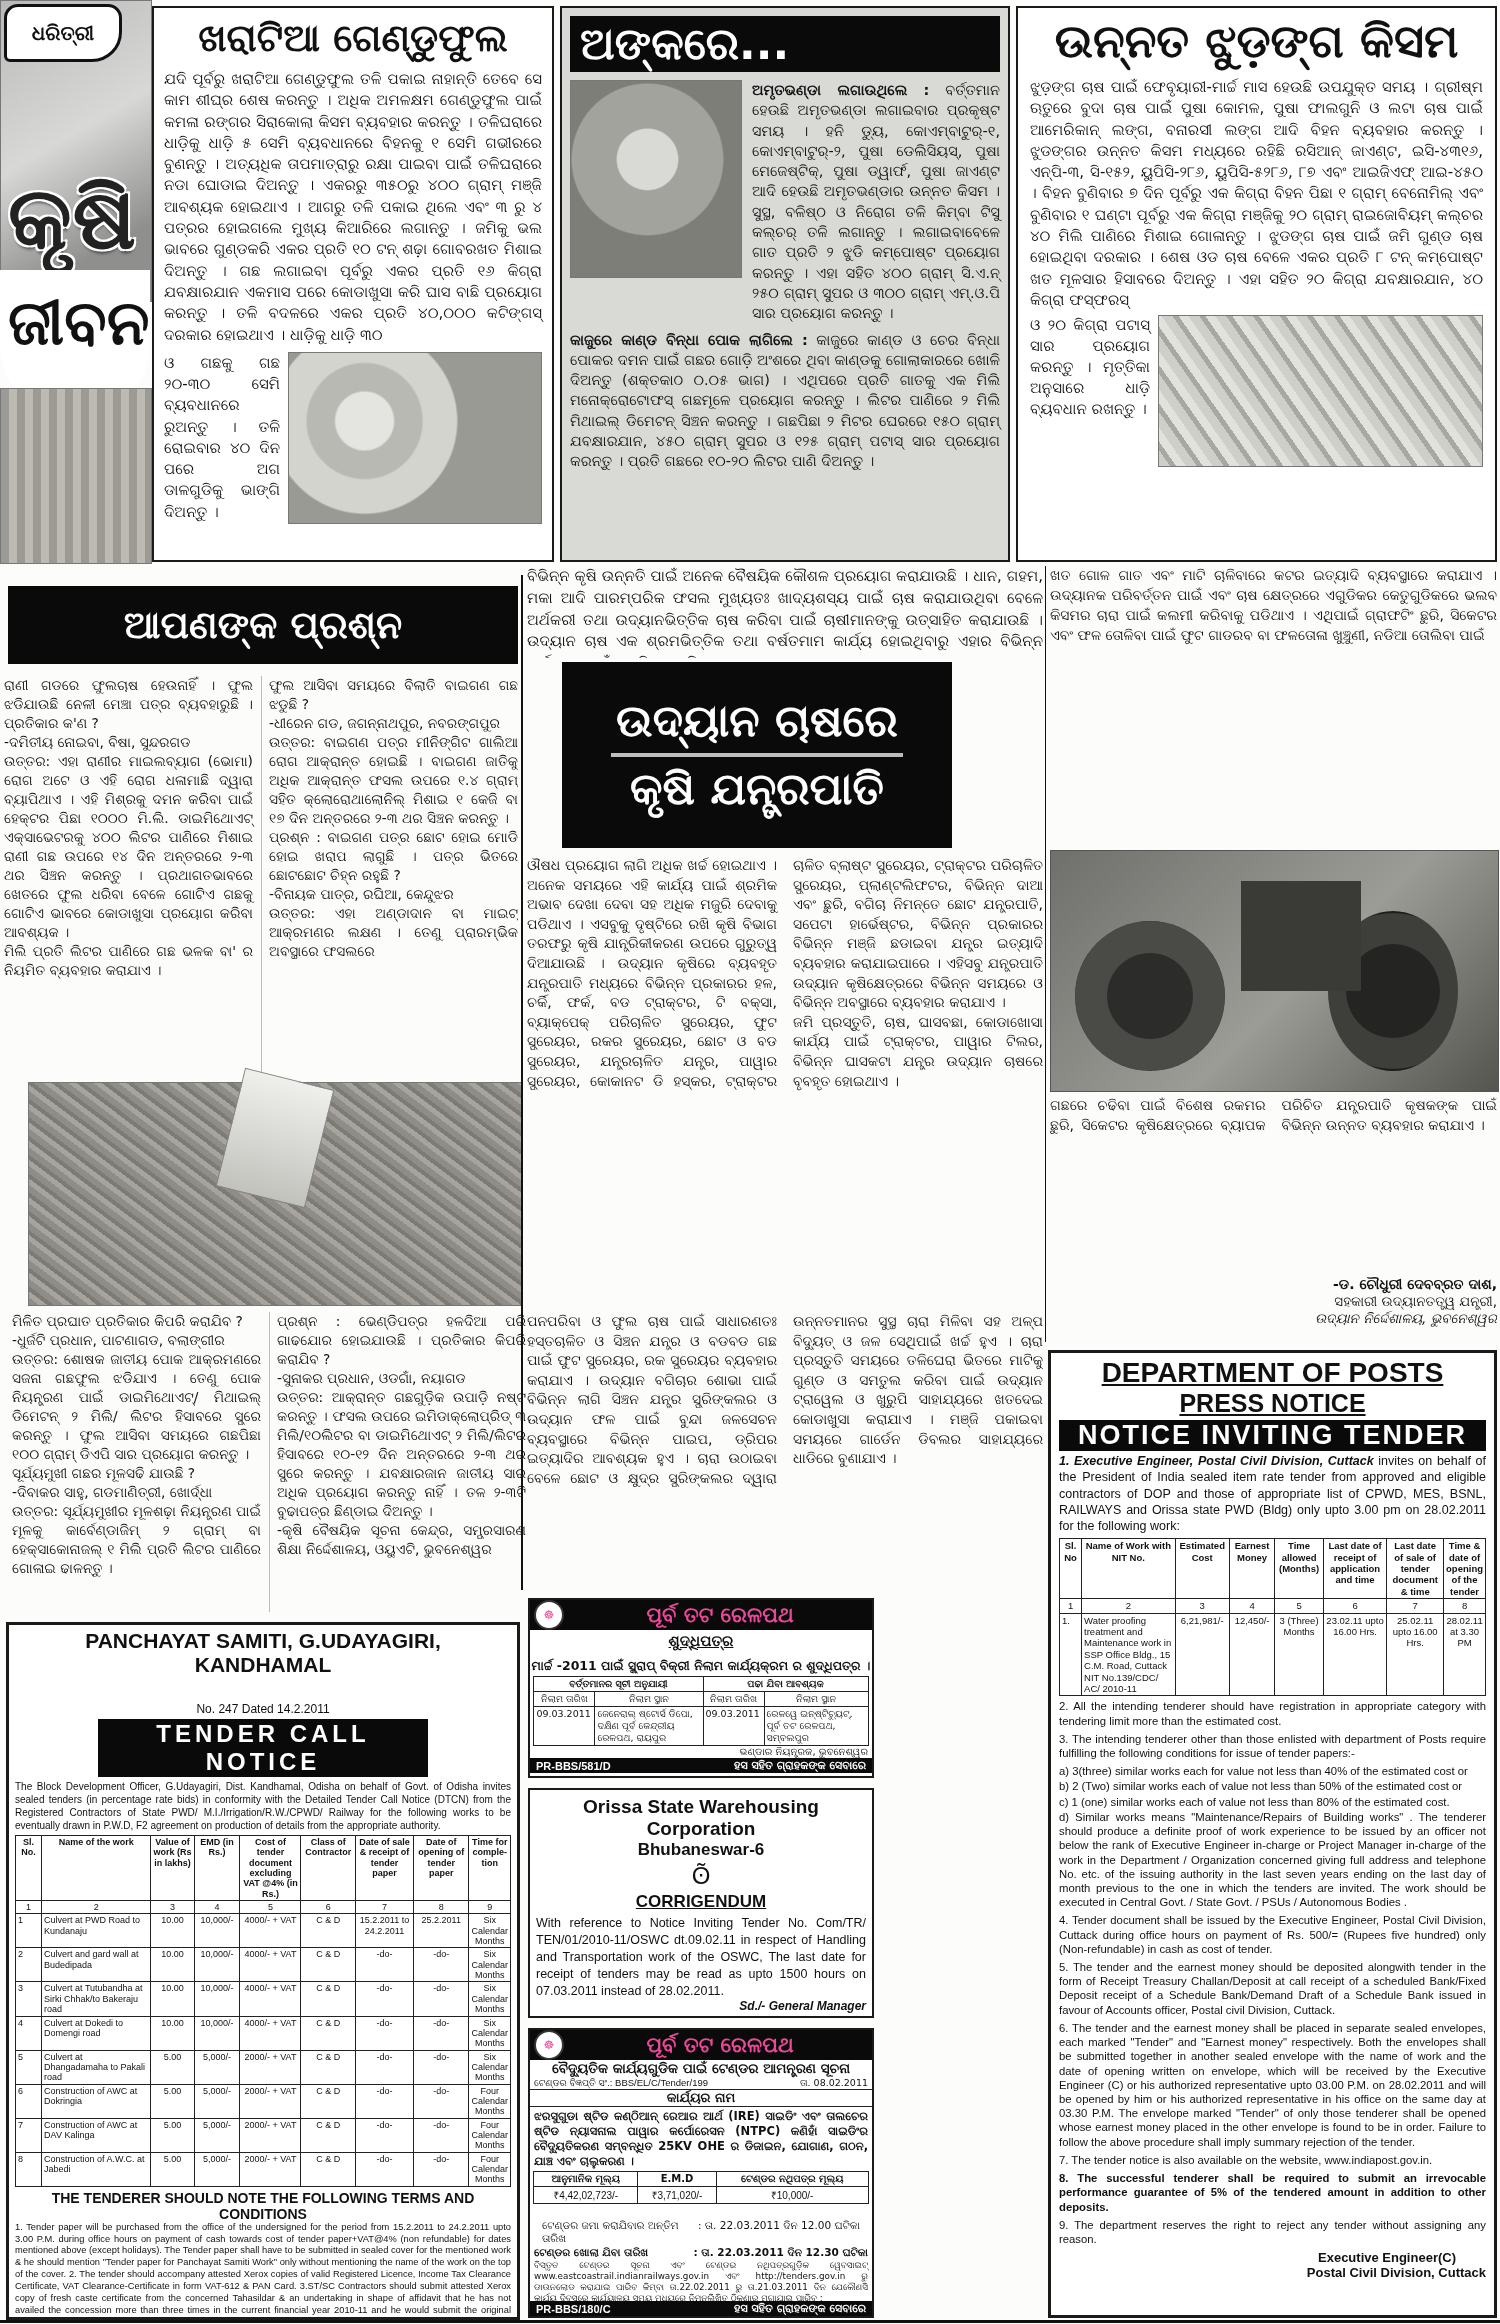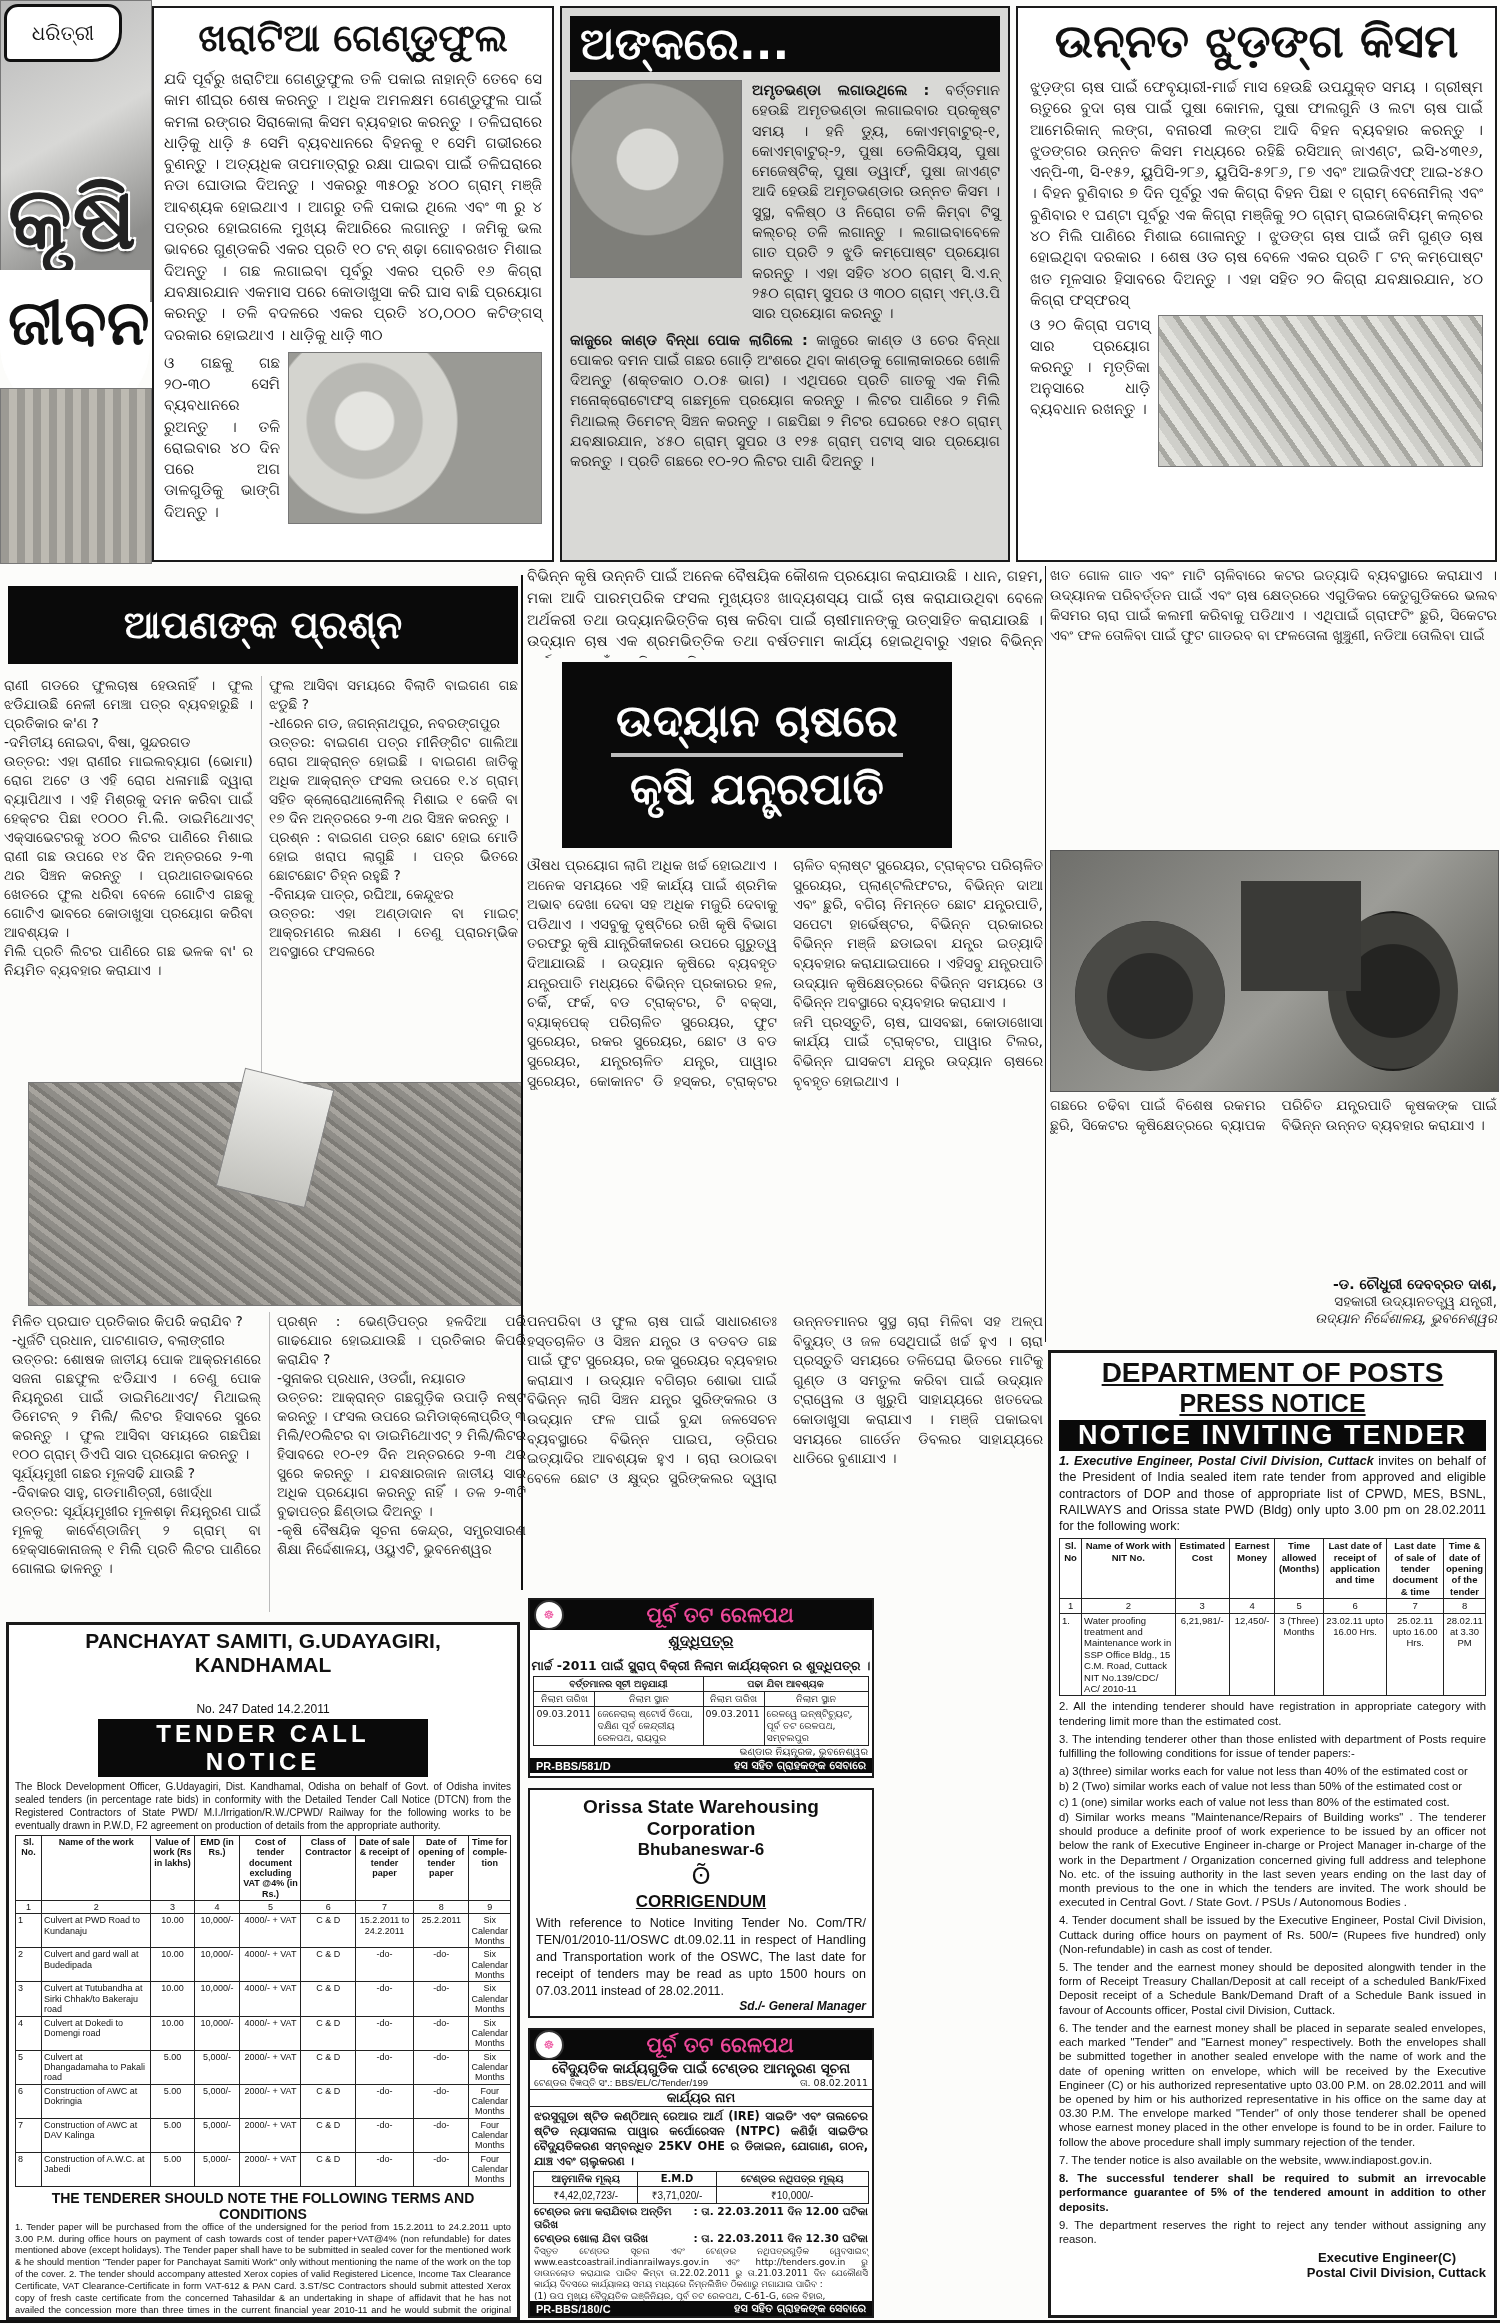--- a/index.html
+++ b/index.html
@@ -33,21 +33,21 @@
   p{margin:0 0 4px 0;}
 </style>
 </head>
 <body>
 
 <div id="page">
 
   <div class="abs" style="left:0;top:0;width:150px;height:562px;">
     <div class="photo abs" style="left:0;top:0;width:150px;height:300px;"></div>
     <div class="abs" style="left:4px;top:4px;width:112px;height:52px;background:#fff;border:3px solid #111;border-radius:14px 14px 30px 6px;display:flex;align-items:center;justify-content:center;">
-      <span class="odia" style="font-weight:normal;font-size:20px;text-align:center;">ଧରିତ୍ରୀ</span>
+      <span class="odia" style="font-weight:bold;font-size:20px;text-align:center;">ଧରିତ୍ରୀ</span>
     </div>
     <div class="abs masttitle odia" style="left:8px;top:168px;font-size:86px;color:#222;">କୃଷି</div>
     <div class="abs" style="left:0;top:270px;width:150px;height:150px;background:#fff;border-radius:0 0 50% 50%;"></div>
     <div class="abs odia" style="left:8px;top:286px;font-size:62px;font-weight:bold;color:#111;">ଜୀବନ</div>
     <div class="photo abs" style="left:0;top:388px;width:150px;height:174px;background:repeating-linear-gradient(90deg,#9c9a94 0 8px,#bdbab2 8px 16px);"></div>
   </div>
 
   <div class="box abs" style="left:152px;top:6px;width:402px;height:556px;padding:6px 10px;">
     <div class="odia ctr" style="font-size:38px;font-weight:bold;margin:2px 0 8px 0;">ଖରାଟିଆ ଗେଣ୍ଡୁଫୁଲ</div>
     <div class="odia j" style="font-size:15px;line-height:1.42;">ଯଦି ପୂର୍ବରୁ ଖରାଟିଆ ଗେଣ୍ଡୁଫୁଲ ତଳି ପକାଇ ନାହାନ୍ତି ତେବେ ସେ କାମ ଶୀଘ୍ର ଶେଷ କରନ୍ତୁ । ଅଧିକ ଅମଳକ୍ଷମ ଗେଣ୍ଡୁଫୁଲ ପାଇଁ କମଳା ରଙ୍ଗର ସିରାକୋଲା କିସମ ବ୍ୟବହାର କରନ୍ତୁ । ତଳିଘରାରେ ଧାଡ଼ିକୁ ଧାଡ଼ି ୫ ସେମି ବ୍ୟବଧାନରେ ବିହନକୁ ୧ ସେମି ଗଭୀରରେ ବୁଣନ୍ତୁ । ଅତ୍ୟଧିକ ତାପମାତ୍ରାରୁ ରକ୍ଷା ପାଇବା ପାଇଁ ତଳିଘରାରେ ନଡା ଘୋଡାଇ ଦିଅନ୍ତୁ । ଏକରରୁ ୩୫୦ରୁ ୪୦୦ ଗ୍ରାମ୍ ମଞ୍ଜି ଆବଶ୍ୟକ ହୋଇଥାଏ । ଆଗରୁ ତଳି ପକାଇ ଥିଲେ ଏବଂ ୩ ରୁ ୪ ପତ୍ରର ହୋଇଗଲେ ମୁଖ୍ୟ କିଆରିରେ ଲଗାନ୍ତୁ । ଜମିକୁ ଭଲ ଭାବରେ ଗୁଣ୍ଡକରି ଏକର ପ୍ରତି ୧୦ ଟନ୍ ଶଢ଼ା ଗୋବରଖତ ମିଶାଇ ଦିଅନ୍ତୁ । ଗଛ ଲଗାଇବା ପୂର୍ବରୁ ଏକର ପ୍ରତି ୧୬ କିଗ୍ରା ଯବକ୍ଷାରଯାନ ଏକମାସ ପରେ କୋଡାଖୁସା କରି ଘାସ ବାଛି ପ୍ରୟୋଗ କରନ୍ତୁ । ତଳି ବଦଳରେ ଏକର ପ୍ରତି ୪୦,୦୦୦ କଟିଙ୍ଗସ୍ ଦରକାର ହୋଇଥାଏ । ଧାଡ଼ିକୁ ଧାଡ଼ି ୩୦</div>
@@ -317,21 +317,21 @@
         <th>E.M.D</th>
         <th>ଟେଣ୍ଡର ନଥିପତ୍ର ମୂଲ୍ୟ</th>
       </tr>
       <tr class="ctr">
         <td>₹4,42,02,723/-</td>
         <td>₹3,71,020/-</td>
         <td>₹10,000/-</td>
       </tr>
     </tbody>
       </table>
-    <div style="display:flex;font-size:10.5px;font-weight:bold;padding:1px 4px;" class="odia">
+    <div style="display:flex;font-size:10.5px;font-weight:normal;padding:1px 12px;margin-top:14px;" class="odia">
       <span style="flex:1;">ଟେଣ୍ଡର ଜମା କରାଯିବାର ଅନ୍ତିମ ତାରିଖ</span>
       <span>: ତା. 22.03.2011 ଦିନ 12.00 ଘଟିକା</span>
     </div>
     <div style="display:flex;font-size:10.5px;font-weight:bold;padding:0 4px;" class="odia">
       <span style="flex:1;">ଟେଣ୍ଡର ଖୋଲା ଯିବା ତାରିଖ</span>
       <span>: ତା. 22.03.2011 ଦିନ 12.30 ଘଟିକା</span>
     </div>
     <div class="j odia" style="font-size:8.8px;line-height:1.25;padding:1px 4px;">ବିସ୍ତୃତ ଟେଣ୍ଡର ସୂଚନା ଏବଂ ଟେଣ୍ଡର ନଥିପତ୍ରଗୁଡ଼ିକ ୱେବସାଇଟ୍ www.eastcoastrail.indianrailways.gov.in ଏବଂ http://tenders.gov.in ରୁ ଡାଉନଲୋଡ କରାଯାଇ ପାରିବ କିମ୍ବା ତା.22.02.2011 ରୁ ତା.21.03.2011 ଦିନ ଯେକୌଣସି କାର୍ଯ୍ୟ ଦିବସରେ କାର୍ଯ୍ୟାଳୟ ସମୟ ମଧ୍ୟରେ ନିମ୍ନଲିଖିତ ଠିକଣାରୁ ମଗାଯାଇ ପାରିବ :</div>
     <div class="odia" style="font-size:9px;padding:0 4px;">(1) ଉପ ମୁଖ୍ୟ ବୈଦ୍ୟୁତିକ ଇଞ୍ଜିନିୟର, ପୂର୍ବ ତଟ ରେଳପଥ, C-61-G, ରେଳ ବିହାର, ଭୁବନେଶ୍ୱର-23</div>
     <div class="odia" style="font-size:9px;padding:0 4px;">(2) ଉପ ମୁଖ୍ୟ ବୈଦ୍ୟୁତିକ ଇଞ୍ଜିନିୟର, ପୂର୍ବ ତଟ ରେଳପଥ, ମଣ୍ଡଳ ରେଳୱେ ପ୍ରବନ୍ଧକ କାର୍ଯ୍ୟାଳୟ ପରିସର, ବିଶାଖାପାଟଣା - 16</div>

